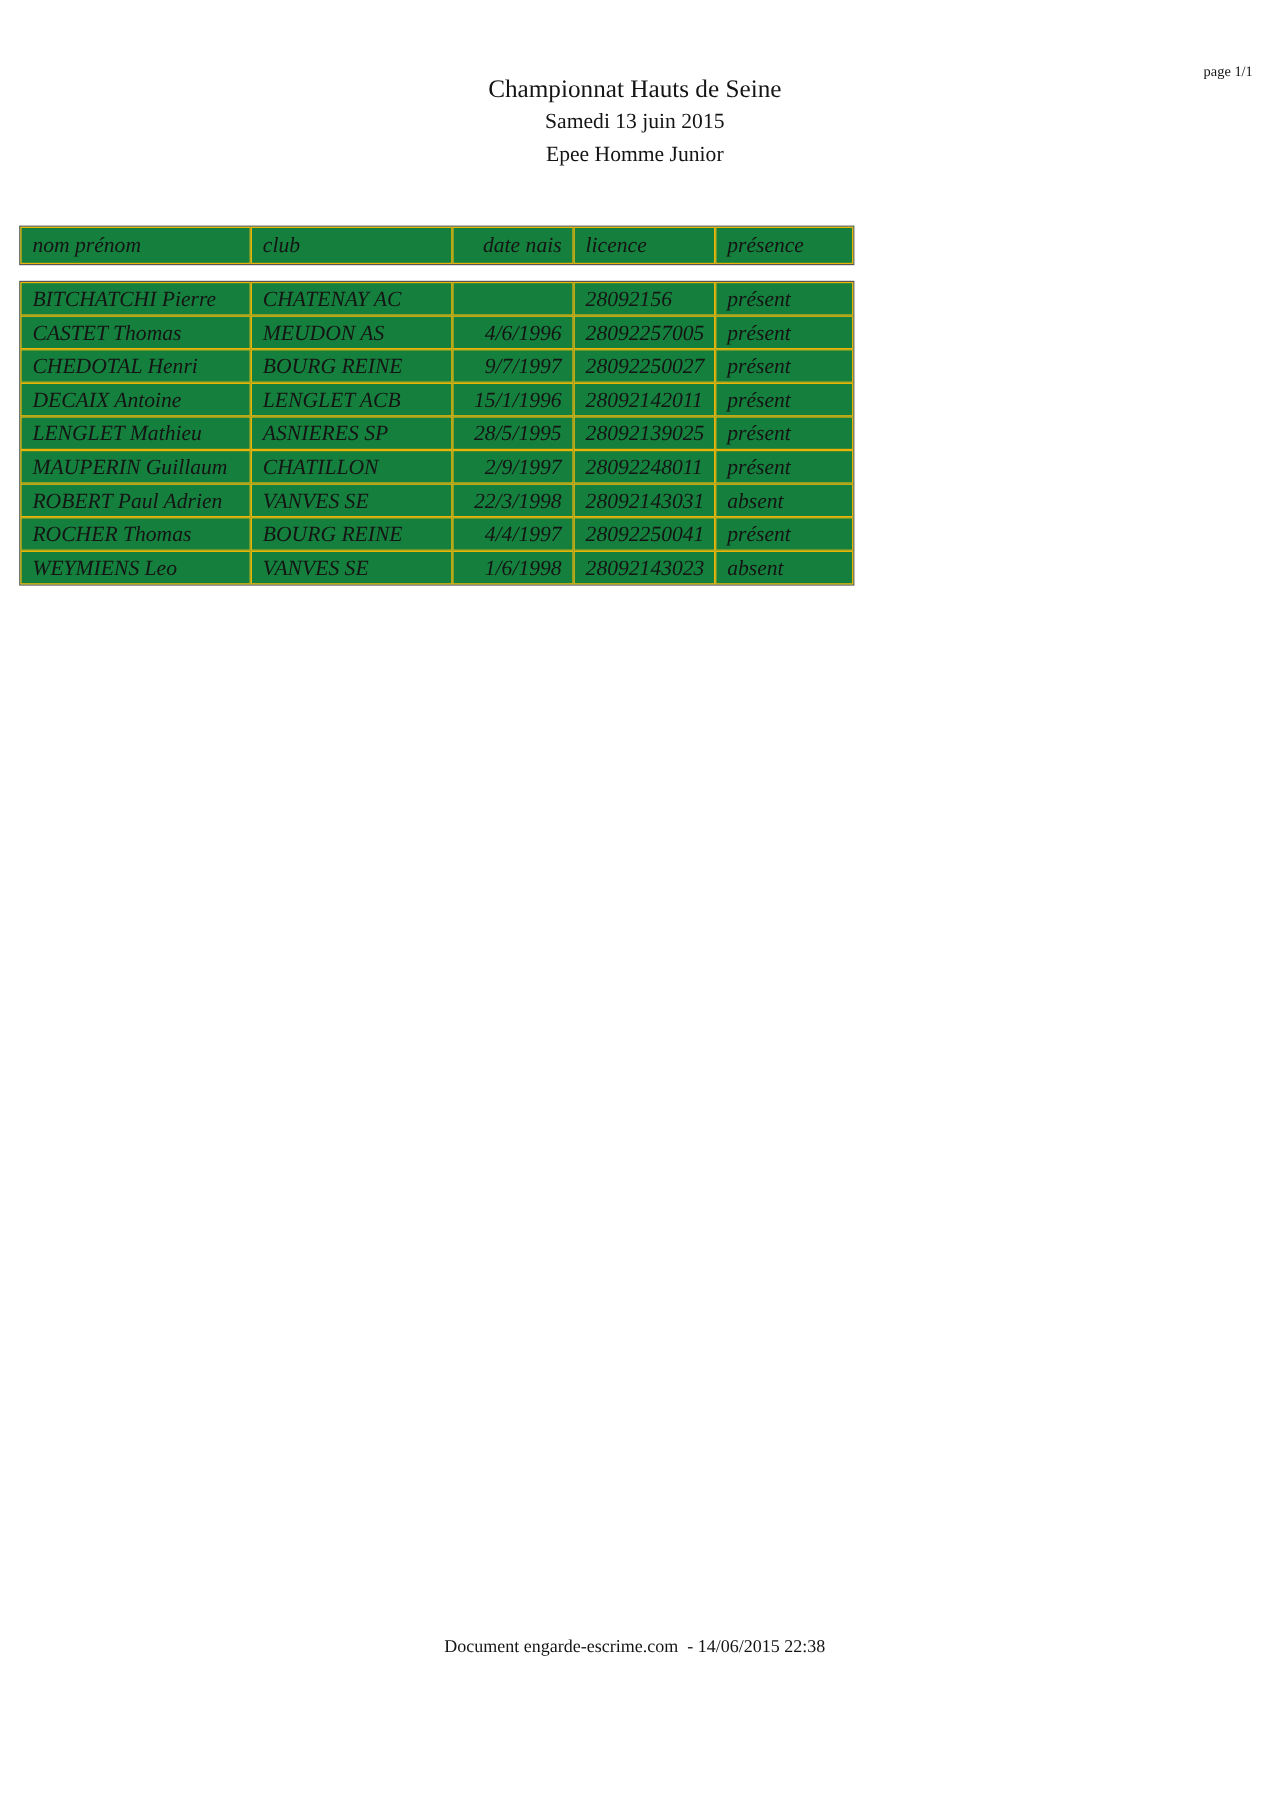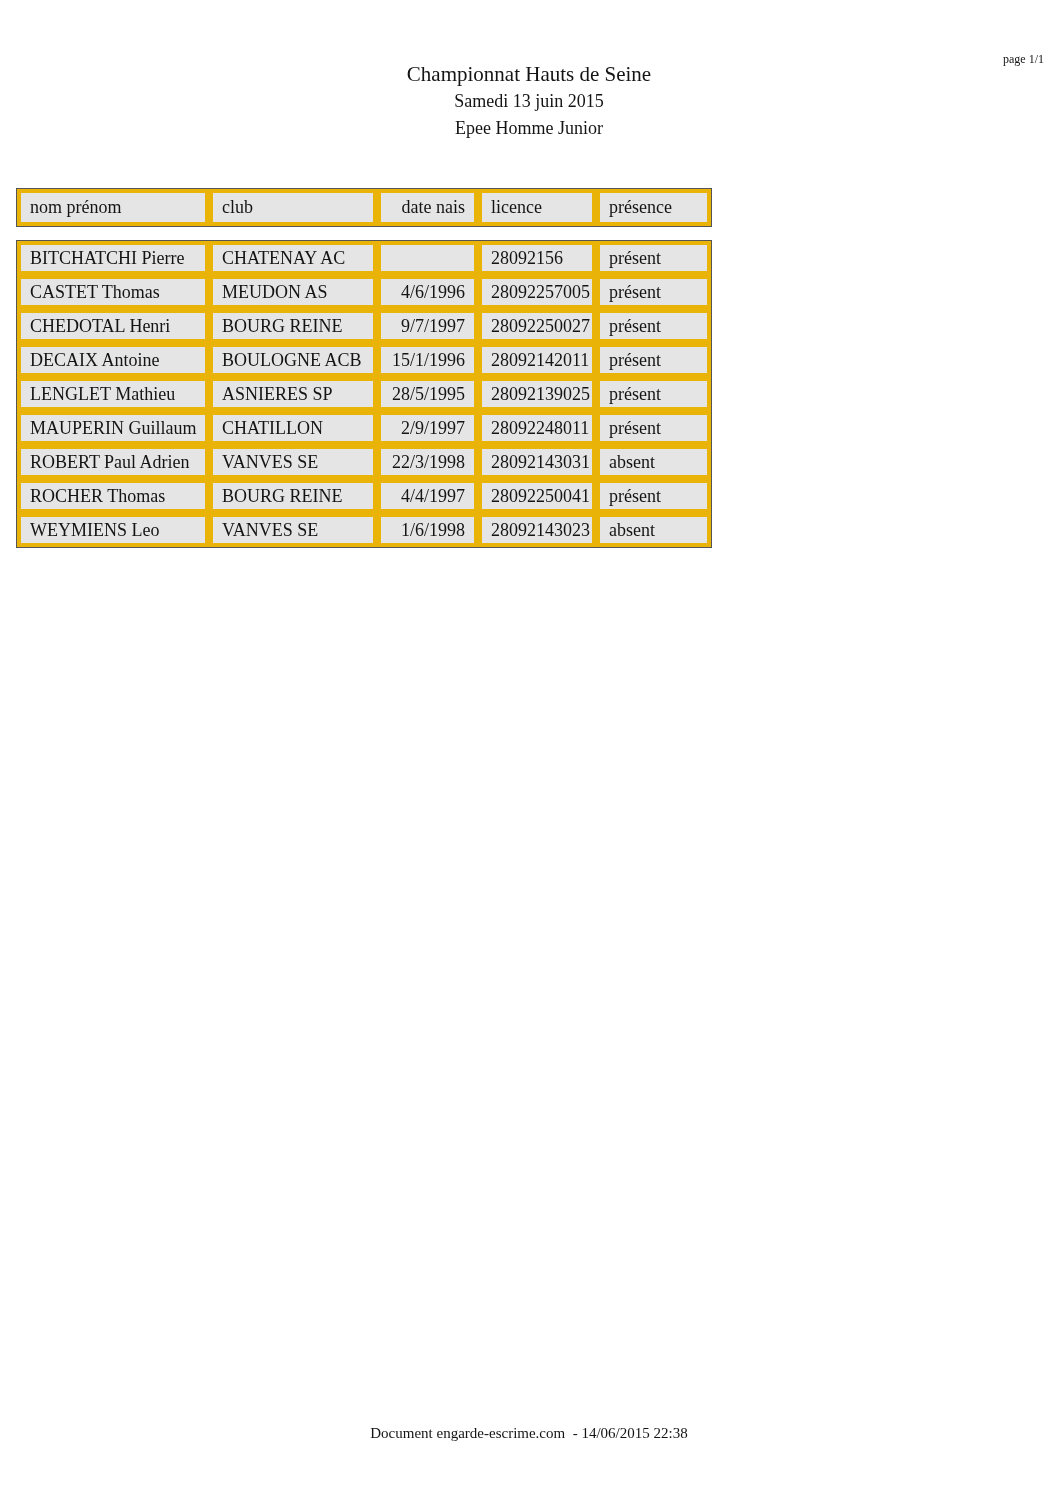--- a/index.html
+++ b/index.html
@@ -55,34 +55,35 @@
     border-collapse: separate;
     border-spacing: 0;
     table-layout: fixed;
     width: 696px;
     border: 1px solid #555555;
   }
   table.fencers-body {
     margin-top: 13px;
   }
   table.fencers td {
-    border: 4px solid #eab308;
+    border: 1px solid #eab308;
     font-size: 18px;
     padding: 0 9px;
     white-space: nowrap;
     overflow: hidden;
     vertical-align: middle;
-    background: #e5e5e5;
+    background: #15803d;
+    font-style: italic;
   }
   table.fencers-head td { height: 29px; }
   table.fencers-body td { height: 26px; }
   td.c-date { text-align: right; padding-right: 7px; }
   .footer {
     position: absolute;
-    top: 1424px;
+    top: 1364px;
     left: 0;
     width: 100%;
     text-align: center;
     font-size: 15px;
     line-height: 18px;
     white-space: pre;
   }
 </style>
 </head>
 <body>
@@ -144,21 +145,21 @@
       </tr>
       <tr>
         <td class="c-nom">CHEDOTAL Henri</td>
         <td class="c-club">BOURG REINE</td>
         <td class="c-date">9/7/1997</td>
         <td class="c-lic">28092250027</td>
         <td class="c-pres">présent</td>
       </tr>
       <tr>
         <td class="c-nom">DECAIX Antoine</td>
-        <td class="c-club">BOULOGNE ACB</td>
+        <td class="c-club">LENGLET ACB</td>
         <td class="c-date">15/1/1996</td>
         <td class="c-lic">28092142011</td>
         <td class="c-pres">présent</td>
       </tr>
       <tr>
         <td class="c-nom">LENGLET Mathieu</td>
         <td class="c-club">ASNIERES SP</td>
         <td class="c-date">28/5/1995</td>
         <td class="c-lic">28092139025</td>
         <td class="c-pres">présent</td>

